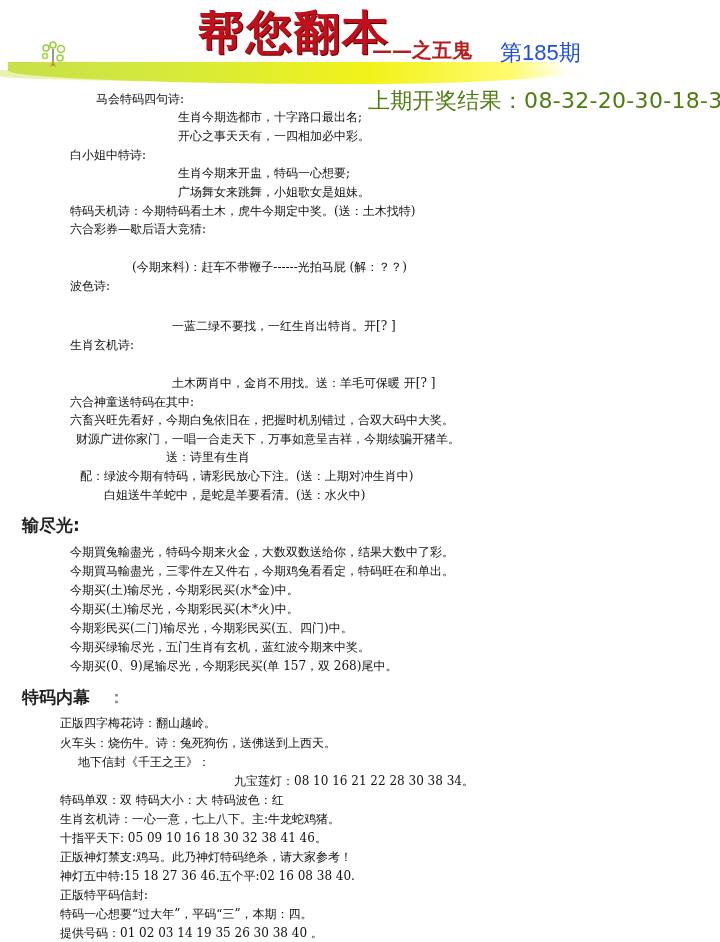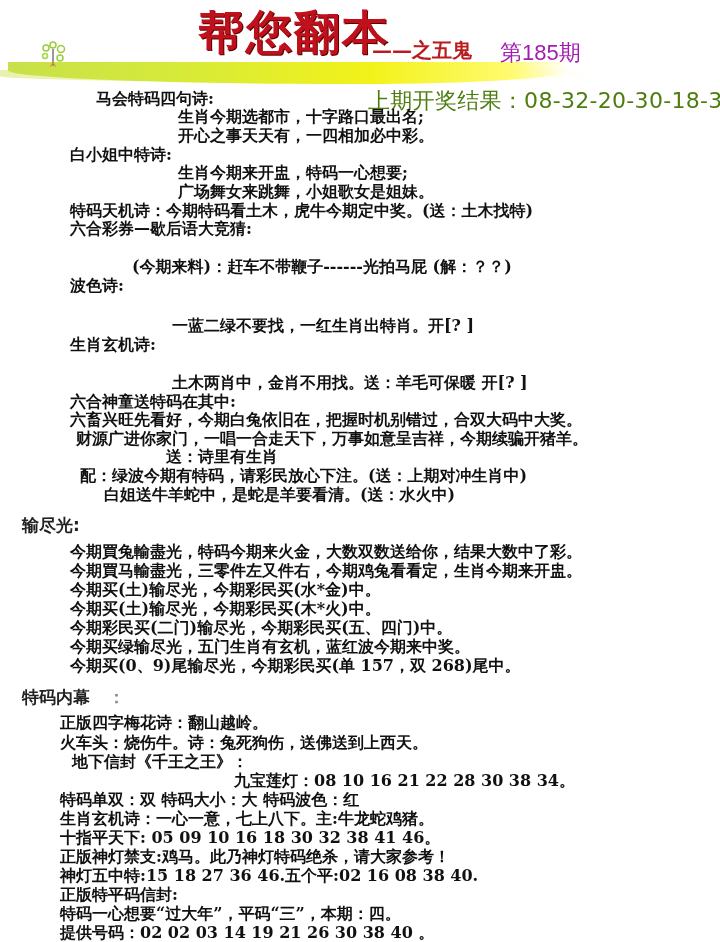--- a/index.html
+++ b/index.html
@@ -9,23 +9,23 @@
   .banner-swoosh { position: absolute; left: 8px; top: 62px; width: 560px; height: 22px;
     border-radius: 0 0 60% 100% / 0 0 100% 100%;
     background: linear-gradient(90deg, #c8e04a 0%, #d6ea3a 30%, #f2f21a 65%, #fffb70 90%, rgba(255,255,255,0) 100%); }
   .banner-swoosh2 { position: absolute; left: 0px; top: 70px; width: 600px; height: 12px;
     border-radius: 0 0 50% 50%;
     background: linear-gradient(90deg, rgba(220,230,120,0.6), rgba(250,240,120,0.5), rgba(255,255,255,0)); }
   .tree { position: absolute; left: 40px; top: 40px; width: 30px; height: 30px; }
   .title { font-family: "DejaVu Serif", serif; font-size: 46px; font-weight: bold; color: #c0101c;
            letter-spacing: 2px; text-shadow: 1px 1px 0 #5a0000; top: 2px; left: 198px; }
   .subtitle { font-family: "DejaVu Sans", sans-serif; font-size: 20px; font-weight: bold; color: #b91c1c; top: 37px; left: 372px; }
-  .issue { font-family: "Liberation Sans", sans-serif; font-size: 22px; color: #a21caf; top: 38px; left: 500px; }
+  .issue { font-family: "Liberation Sans", sans-serif; font-size: 22px; color: #1d4ed8; top: 38px; left: 500px; }
   .last-result { font-family: "DejaVu Sans", sans-serif; font-size: 22px; color: #4d7c0f; top: 86px; left: 368px; letter-spacing: 0.3px; }
-  .t { font-size: 16px; font-weight: bold; line-height: 14px; }
+  .t { font-size: 12px; font-weight: normal; line-height: 14px; }
   .h { font-family: "DejaVu Sans", sans-serif; font-size: 17px; font-weight: bold; color: #222; }
 </style>
 </head>
 <body>
 
 <div class="banner-swoosh2"></div>
 <div class="banner-swoosh"></div>
 <svg class="tree" viewBox="0 0 30 30">
   <circle cx="6" cy="8" r="3" fill="none" stroke="#9ccc3c" stroke-width="1.5"></circle>
   <circle cx="13" cy="5" r="3" fill="none" stroke="#9ccc3c" stroke-width="1.5"></circle>
@@ -62,34 +62,34 @@
 
 <div class="abs t" style="left:70px; top:395px;">六合神童送特码在其中:</div>
 <div class="abs t" style="left:70px; top:413px;">六畜兴旺先看好，今期白兔依旧在，把握时机别错过，合双大码中大奖。</div>
 <div class="abs t" style="left:76px; top:432px;">财源广进你家门，一唱一合走天下，万事如意呈吉祥，今期续骗开猪羊。</div>
 <div class="abs t" style="left:166px; top:450px;">送：诗里有生肖</div>
 <div class="abs t" style="left:80px; top:469px;">配：绿波今期有特码，请彩民放心下注。(送：上期对冲生肖中)</div>
 <div class="abs t" style="left:104px; top:488px;text-align:center;">白姐送牛羊蛇中，是蛇是羊要看清。(送：水火中)</div>
 
 <div class="abs h" style="left:22px; top:514px;">输尽光:</div>
 <div class="abs t" style="left:70px; top:545px;">今期買兔輸盡光，特码今期来火金，大数双数送给你，结果大数中了彩。</div>
-<div class="abs t" style="left:70px; top:564px;">今期買马輸盡光，三零件左又件右，今期鸡兔看看定，生肖今期来开盅。</div>
+<div class="abs t" style="left:70px; top:564px;">今期買马輸盡光，三零件左又件右，今期鸡兔看看定，特码旺在和单出。</div>
 <div class="abs t" style="left:70px; top:583px;">今期买(土)输尽光，今期彩民买(水*金)中。</div>
 <div class="abs t" style="left:70px; top:602px;">今期买(土)输尽光，今期彩民买(木*火)中。</div>
 <div class="abs t" style="left:70px; top:621px;">今期彩民买(二门)输尽光，今期彩民买(五、四门)中。</div>
 <div class="abs t" style="left:70px; top:640px;">今期买绿输尽光，五门生肖有玄机，蓝红波今期来中奖。</div>
 <div class="abs t" style="left:70px; top:659px;">今期买(0、9)尾输尽光，今期彩民买(单 157，双 268)尾中。</div>
 
 <div class="abs h" style="left:22px; top:686px;">
   <span>特码内幕</span><span style="margin-left:18px; color:#888;">：</span>
 </div>
 <div class="abs t" style="left:60px; top:716px;">正版四字梅花诗：翻山越岭。</div>
 <div class="abs t" style="left:60px; top:736px;">火车头：烧伤牛。诗：兔死狗伤，送佛送到上西天。</div>
-<div class="abs t" style="left:72px; top:755px;">地下信封《千王之王》：</div>
+<div class="abs t" style="left:78px; top:755px;">地下信封《千王之王》：</div>
 <div class="abs t" style="left:234px; top:774px;">九宝莲灯：08 10 16 21 22 28 30 38 34。</div>
 <div class="abs t" style="left:60px; top:793px;">特码单双：双 特码大小：大 特码波色：红</div>
 <div class="abs t" style="left:60px; top:812px;">生肖玄机诗：一心一意，七上八下。主:牛龙蛇鸡猪。</div>
 <div class="abs t" style="left:60px; top:831px;">十指平天下: 05 09 10 16 18 30 32 38 41 46。</div>
 <div class="abs t" style="left:60px; top:850px;text-align:center;">正版神灯禁支:鸡马。此乃神灯特码绝杀，请大家参考！</div>
 <div class="abs t" style="left:60px; top:869px;">神灯五中特:15 18 27 36 46.五个平:02 16 08 38 40.</div>
 <div class="abs t" style="left:60px; top:888px;">正版特平码信封:</div>
 <div class="abs t" style="left:60px; top:907px;">特码一心想要“过大年”，平码“三”，本期：四。</div>
-<div class="abs t" style="left:60px; top:926px;">提供号码：02 02 03 14 19 21 26 30 38 40 。</div>
+<div class="abs t" style="left:60px; top:926px;">提供号码：01 02 03 14 19 35 26 30 38 40 。</div>
 
 </body></html>

